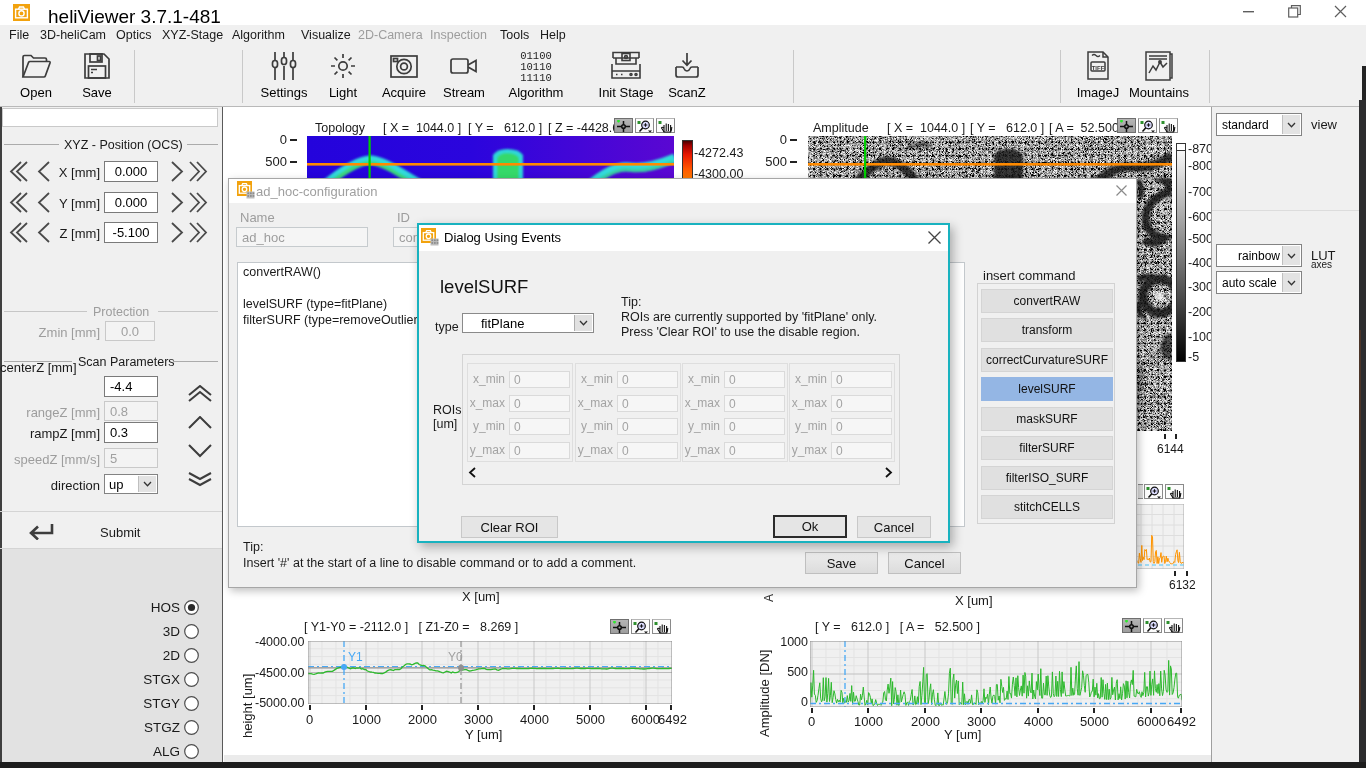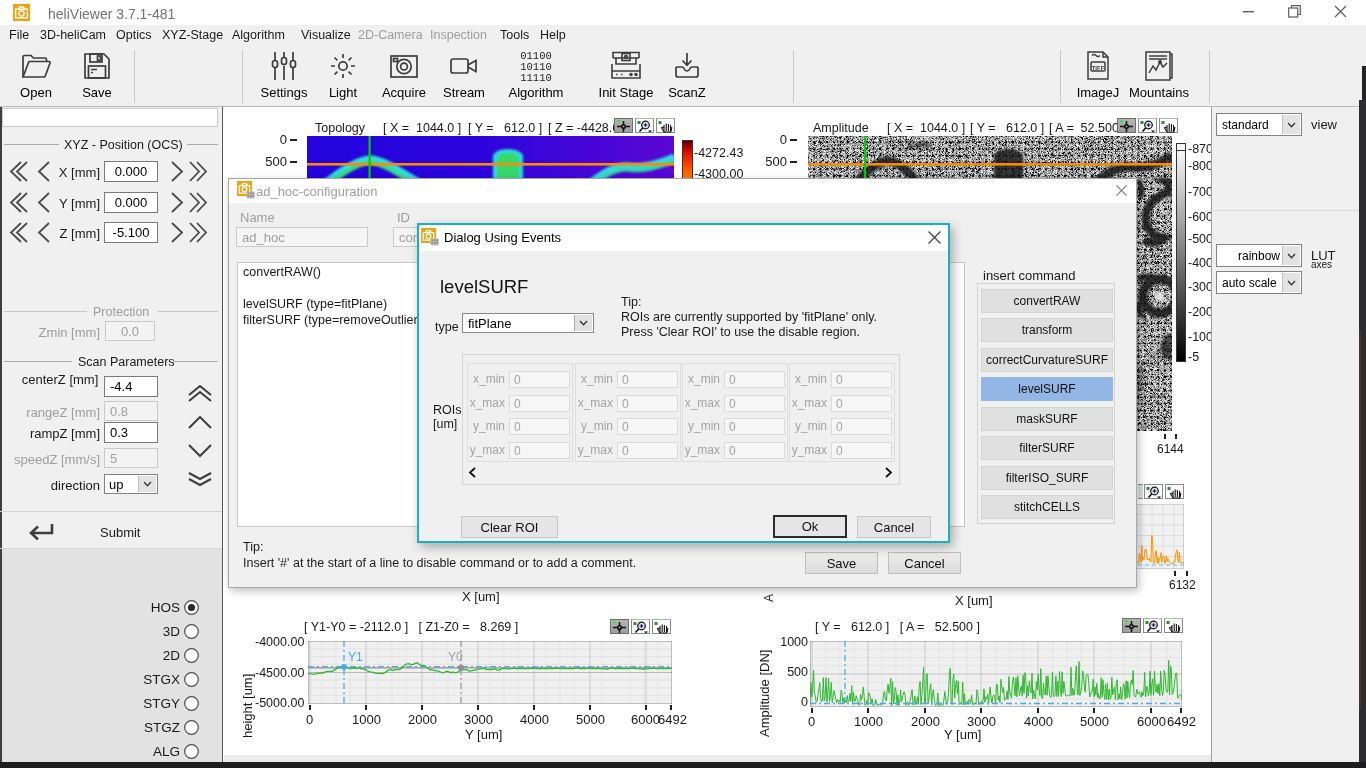--- a/index.html
+++ b/index.html
@@ -32,21 +32,21 @@
 <div class="abs" style="left:0;top:0;width:1366px;height:25px;background:#fff"></div>
 <svg class="abs" style="left:13px;top:4px" width="17" height="17" viewBox="0 0 17 17">
  <rect x="0" y="0" width="17" height="17" fill="#f2a20d"></rect>
  <rect x="1.5" y="1.5" width="14" height="14" fill="none" stroke="#fff" stroke-width="0"></rect>
  <g stroke="#fff" stroke-width="1.4" fill="none">
   <rect x="2.6" y="5.2" width="11.8" height="8.6"></rect>
   <path d="M5.5 5.2 L6.5 3 L10.5 3 L11.5 5.2"></path>
   <circle cx="8.5" cy="9.4" r="2.6"></circle>
  </g>
 </svg>
-<div class="lbl" style="left:48px;top:6px;font-size:14px;color:#737373">heliViewer 3.7.1-481</div>
+<div class="lbl" style="left:48px;top:6px;font-size:19px;color:#000000">heliViewer 3.7.1-481</div>
 <svg class="abs" style="left:1243px;top:11px" width="11" height="2">
       <rect width="11" height="1.4" fill="#5e5e5e"></rect>
     </svg>
 <svg class="abs" style="left:1288px;top:5px" width="13" height="13" viewBox="0 0 13 13" fill="none" stroke="#5e5e5e" stroke-width="1.2">
  <rect x="0.7" y="3" width="9" height="9"></rect>
       <path d="M3.5 3 L3.5 .7 L12.3 .7 L12.3 9.5 L9.8 9.5"></path>
 </svg>
 <svg class="abs" style="left:1334px;top:5px" width="13" height="13" stroke="#5e5e5e" stroke-width="1.2">
       <path d="M1 1 L12 12 M12 1 L1 12"></path>
     </svg>
@@ -223,21 +223,21 @@
       <path d="M2 1 L11 10.5 L2 20 M9 1 L18 10.5 L9 20"></path>
     </svg>
 <div class="lbl gray" style="left:93px;top:305px;font-size:12.5px">Protection</div>
 <div class="hline" style="left:4px;top:311px;width:83px;background:#c6c6c6"></div>
 <div class="hline" style="left:158px;top:311px;width:60px;background:#c6c6c6"></div>
 <div class="lbl gray" style="left:0;top:325px;width:100px;text-align:right;font-size:13px">Zmin [mm]</div>
 <div class="inpd" style="left:105px;top:321px;width:50px;height:20px">0.0</div>
 <div class="lbl" style="left:78px;top:355px;font-size:12.5px">Scan Parameters</div>
 <div class="hline" style="left:4px;top:361px;width:68px;background:#ababab"></div>
 <div class="hline" style="left:173px;top:361px;width:45px;background:#ababab"></div>
-<div class="lbl" style="left:0;top:372px;width:120px;text-align:center;font-size:13px">centerZ [mm]</div>
+<div class="lbl" style="left:0;top:360px;width:120px;text-align:left;font-size:13px">centerZ [mm]</div>
 <div class="inp" style="left:104px;top:376px;width:54px;height:21px;justify-content:flex-start;padding-left:5px">-4.4</div>
 <div class="lbl gray" style="left:0;top:405px;width:100px;text-align:right;font-size:13px">rangeZ [mm]</div>
 <div class="inpd" style="left:104px;top:401px;width:54px;height:20px;justify-content:flex-start;padding-left:5px">0.8</div>
 <div class="lbl" style="left:0;top:426px;width:100px;text-align:right;font-size:13px">rampZ [mm]</div>
 <div class="inp" style="left:104px;top:422px;width:54px;height:21px;justify-content:flex-start;padding-left:5px">0.3</div>
 <div class="lbl gray" style="left:0;top:452px;width:100px;text-align:right;font-size:13px">speedZ [mm/s]</div>
 <div class="inpd" style="left:104px;top:448px;width:54px;height:20px;justify-content:flex-start;padding-left:5px">5</div>
 <div class="lbl" style="left:0;top:478px;width:100px;text-align:right;font-size:13px">direction</div>
 <div class="combo" style="left:104px;top:474px;width:54px;height:20px;font-size:13px">
       <span style="padding-left:4px">up</span>
@@ -739,21 +739,21 @@
         <rect x="15.6" y="14.1" width="1.7" height="1.7"></rect>
  </g>
 </svg>
 <div class="lbl" style="left:444px;top:230px;font-size:13px;color:#000">Dialog Using Events</div>
 <svg class="abs" style="left:928px;top:231px" width="13" height="13" stroke="#444" stroke-width="1.3">
       <path d="M0.5 0.5 L12.5 12.5 M12.5 0.5 L0.5 12.5"></path>
     </svg>
 <div class="lbl" style="left:440px;top:276px;font-size:18.5px;color:#111">levelSURF</div>
 <div class="lbl" style="left:435px;top:320px;font-size:12.5px">type</div>
 <div class="combo" style="left:462px;top:313px;width:132px;height:20px;border-color:#8a8a8a;font-size:13px">
-      <span style="padding-left:5px">fitPlane</span>
+      <span style="padding-left:18px">fitPlane</span>
  <span class="ar" style="background:#e1e1e1;border-left:1px solid #adadad">
         <svg width="9" height="6" viewBox="0 0 9 6" fill="none" stroke="#333" stroke-width="1.3">
           <path d="M1 1 L4.5 4.7 L8 1"></path>
         </svg>
       </span>
     </div>
 <div class="lbl" style="left:621px;top:295px;font-size:12.5px">Tip:</div>
 <div class="lbl" style="left:621px;top:310px;font-size:12.5px">ROIs are currently supported by 'fitPlane' only.</div>
 <div class="lbl" style="left:621px;top:325px;font-size:12.5px">Press 'Clear ROI' to use the disable region.</div>
 <div class="lbl" style="left:433px;top:403px;font-size:12.5px">ROIs</div>

